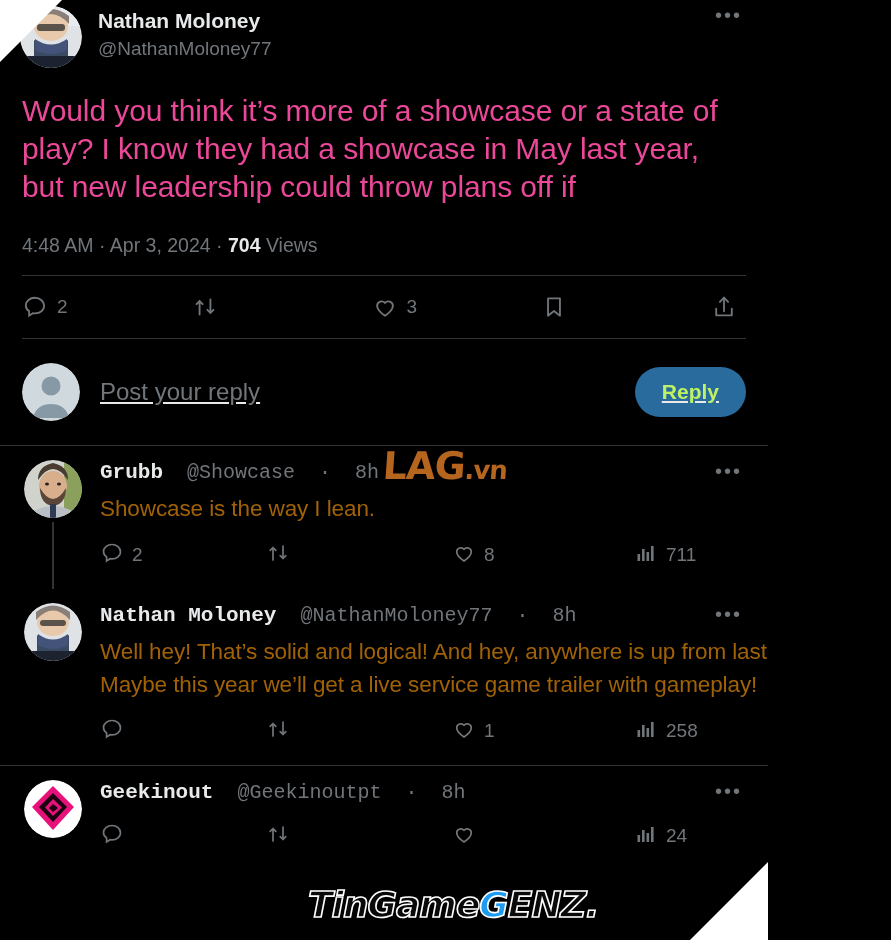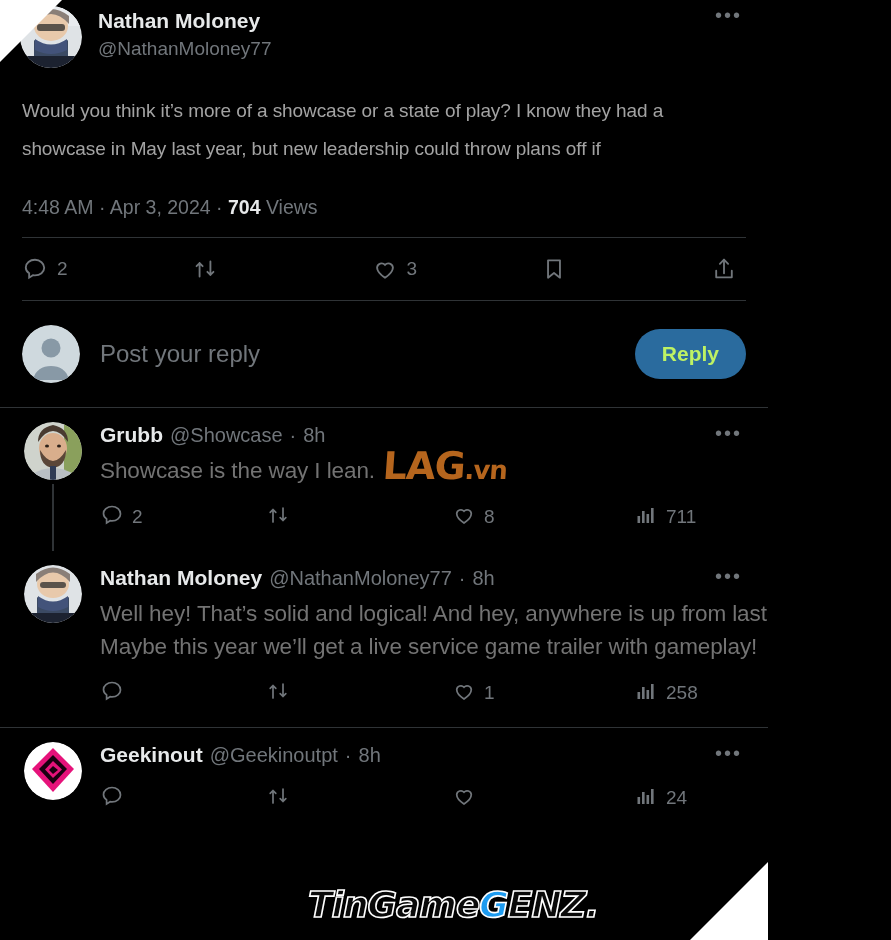--- a/index.html
+++ b/index.html
@@ -50,23 +50,23 @@
     align-items: flex-start;
     padding-top: 6px;
   }
   .mt-avatar { width: 62px; height: 62px; margin-left: -2px; }
   .mt-names { margin-left: 16px; padding-top: 2px; }
   .mt-name { font-size: 21px; font-weight: bold; line-height: 26px; }
   .mt-handle { font-size: 19px; color: #71767b; line-height: 26px; margin-top: 2px;}
   .mt-more { position: absolute; right: 26px; top: 10px; }
 
   .mt-body {
-    font-size: 19px;
+    font-size: 30px;
     line-height: 38px;
-    color: #a3a3a3;
+    color: #ec4899;
     margin-top: 24px;
     letter-spacing: -0.1px;
   }
   .mt-meta {
     font-size: 19.5px;
     color: #71767b;
     margin-top: 28px;
     margin-bottom: 18px;
   }
   .mt-meta b { color: #e7e9ea; font-weight: bold; }
@@ -85,20 +85,21 @@
     cursor: pointer;
   }
   .mt-act svg { display: block; }
 
   
   #composer {
     display: flex;
     align-items: center;
     padding: 20px 22px;
     height: 106px;
+    text-decoration: underline;
   }
   .cmp-avatar { width: 58px; height: 58px; }
   .cmp-placeholder {
     flex: 1;
     margin-left: 20px;
     color: #71767b;
     font-size: 24px;
   }
   .cmp-reply-btn {
     background: #2a6b9e;
@@ -122,29 +123,30 @@
     flex: 1;
     margin-top: 4px;
     min-height: 0;
   }
   .rp-main { flex: 1; margin-left: 16px; padding-bottom: 6px; }
   .rp-head {
     font-size: 20.5px;
     line-height: 26px;
     display: flex;
     align-items: flex-start;
-    gap: 7px;
+    gap: 24px;
     white-space: nowrap;
+    font-family: Liberation Mono, monospace;
   }
   .rp-name { font-weight: bold; font-size: 21px; color: #e7e9ea; }
   .rp-handle { color: #71767b; font-size: 20px; }
   .rp-text {
     font-size: 22.5px;
     line-height: 33px;
-    color: #737373;
+    color: #a16207;
     margin-top: 6px;
     letter-spacing: -0.1px;
   }
   .rp-actions {
     display: flex;
     align-items: center;
     height: 56px;
     margin-top: 2px;
   }
   .rp-act {

